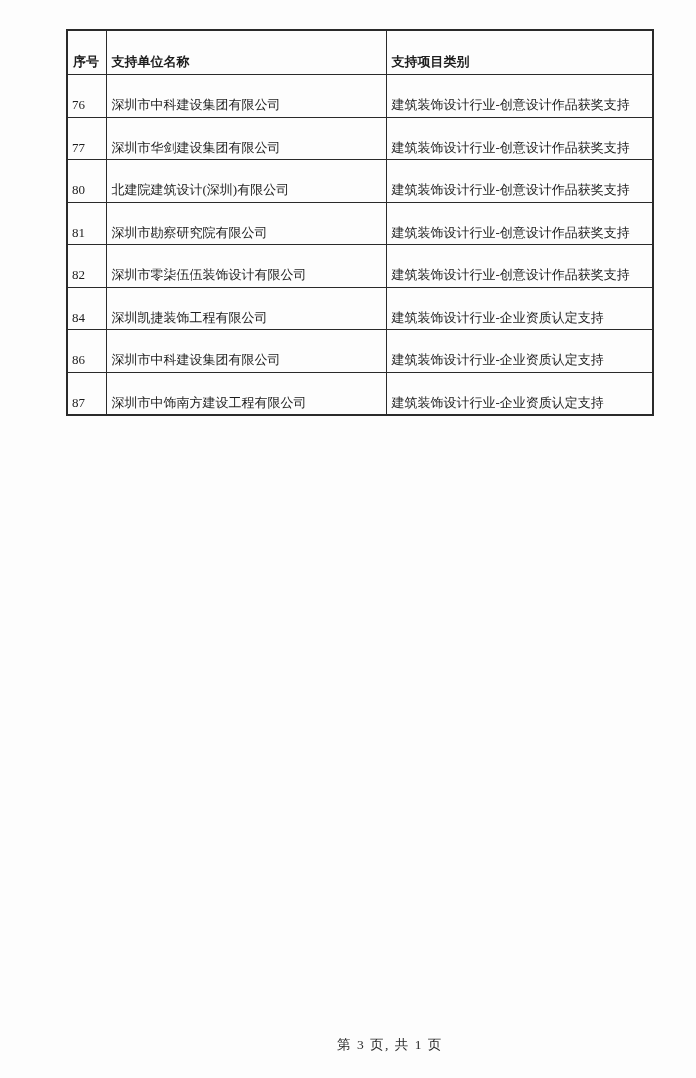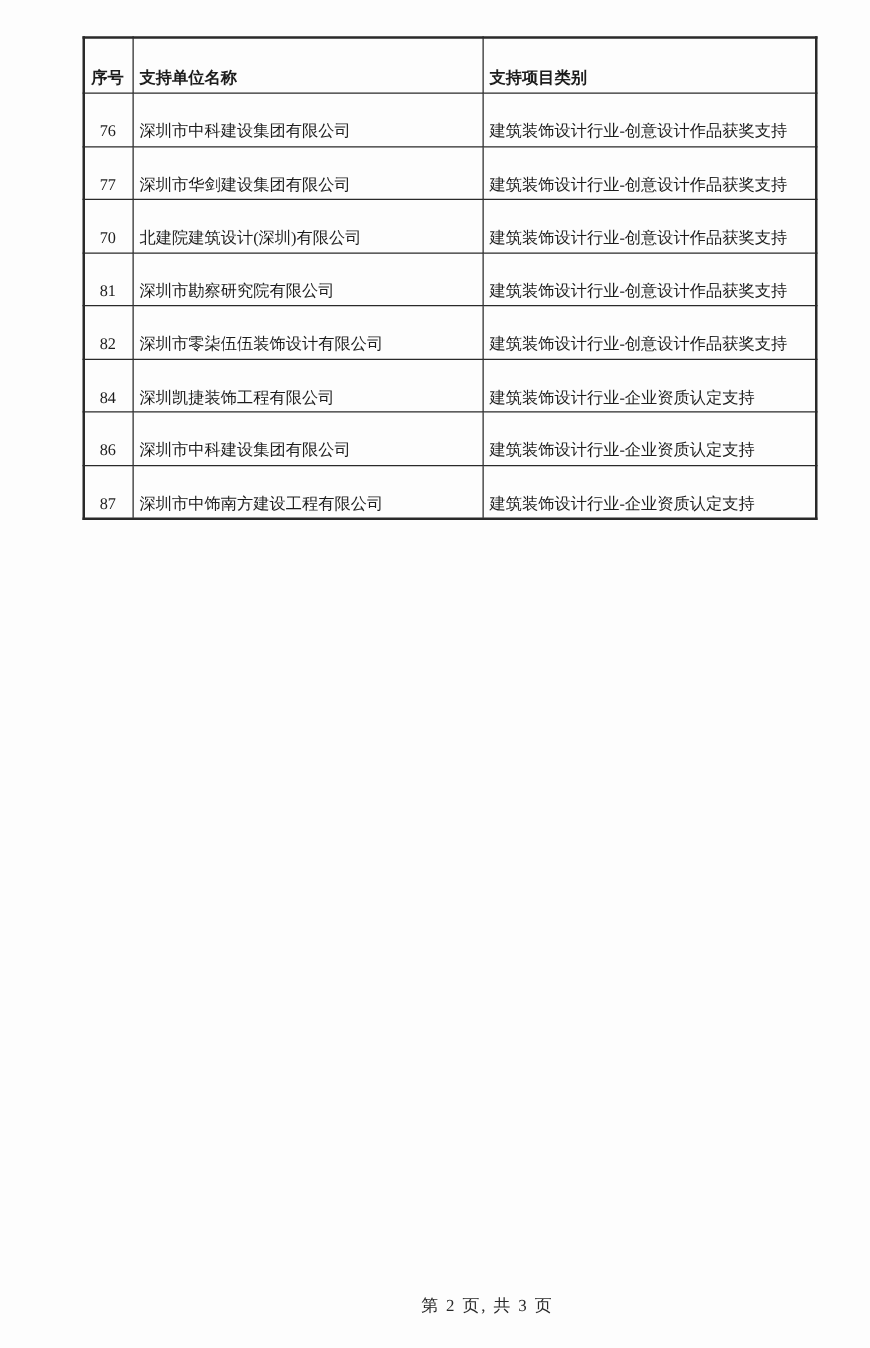--- a/index.html
+++ b/index.html
@@ -42,21 +42,20 @@
     font-weight: bold;
     height: 21px;
   }
   .doc-table td {
     font-weight: normal;
     height: 19.5px;
   }
   .doc-table td.cell-no {
     font-family: "Liberation Serif", "DejaVu Serif", serif;
     padding-left: 4px;
-    text-align: center;
   }
   .page-footer {
     position: absolute;
     top: 1036px;
     left: 337px;
     font-size: 13.5px;
     letter-spacing: 1.5px;
     color: #2a2a2a;
     white-space: nowrap;
   }
@@ -84,21 +83,21 @@
           <td class="cell-no">76</td>
           <td class="cell-name">深圳市中科建设集团有限公司</td>
           <td class="cell-cat">建筑装饰设计行业-创意设计作品获奖支持</td>
         </tr>
         <tr>
           <td class="cell-no">77</td>
           <td class="cell-name">深圳市华剑建设集团有限公司</td>
           <td class="cell-cat">建筑装饰设计行业-创意设计作品获奖支持</td>
         </tr>
         <tr>
-          <td class="cell-no">70</td>
+          <td class="cell-no">80</td>
           <td class="cell-name">北建院建筑设计(深圳)有限公司</td>
           <td class="cell-cat">建筑装饰设计行业-创意设计作品获奖支持</td>
         </tr>
         <tr>
           <td class="cell-no">81</td>
           <td class="cell-name">深圳市勘察研究院有限公司</td>
           <td class="cell-cat">建筑装饰设计行业-创意设计作品获奖支持</td>
         </tr>
         <tr>
           <td class="cell-no">82</td>
@@ -116,15 +115,15 @@
           <td class="cell-cat">建筑装饰设计行业-企业资质认定支持</td>
         </tr>
         <tr>
           <td class="cell-no">87</td>
           <td class="cell-name">深圳市中饰南方建设工程有限公司</td>
           <td class="cell-cat">建筑装饰设计行业-企业资质认定支持</td>
         </tr>
       </tbody>
   </table>
 
-  <div class="page-footer">第 2 页, 共 3 页</div>
+  <div class="page-footer">第 3 页, 共 1 页</div>
 
 </div>
 
 </body></html>

